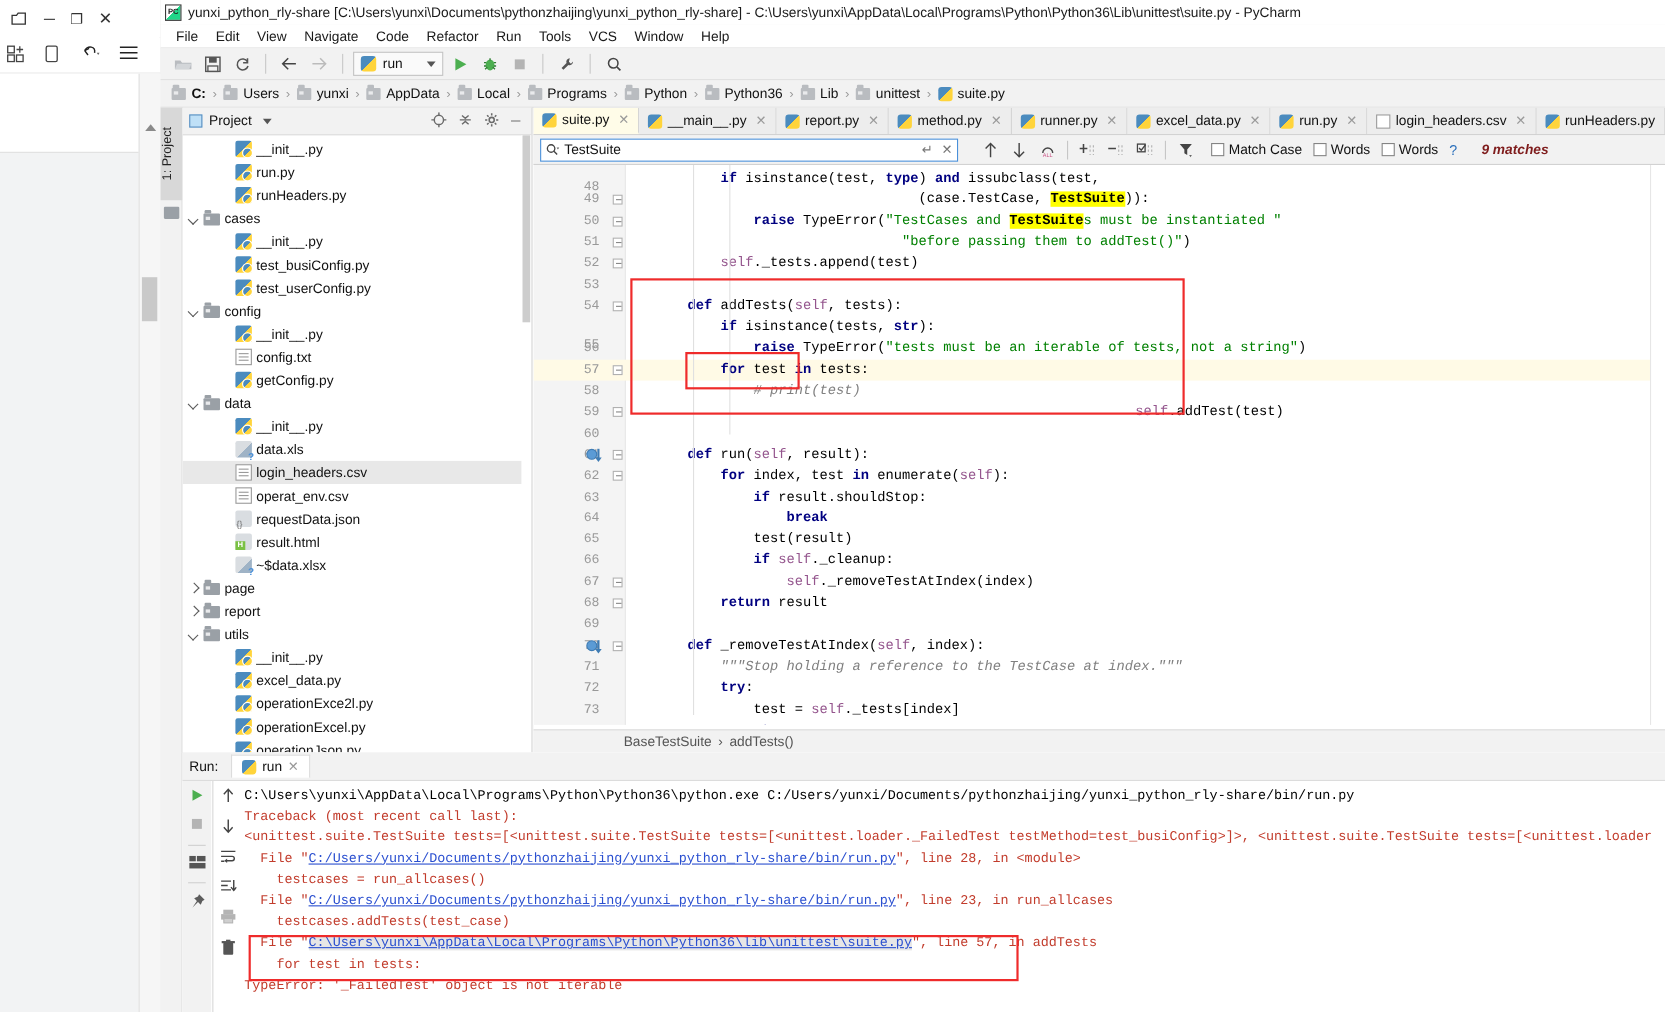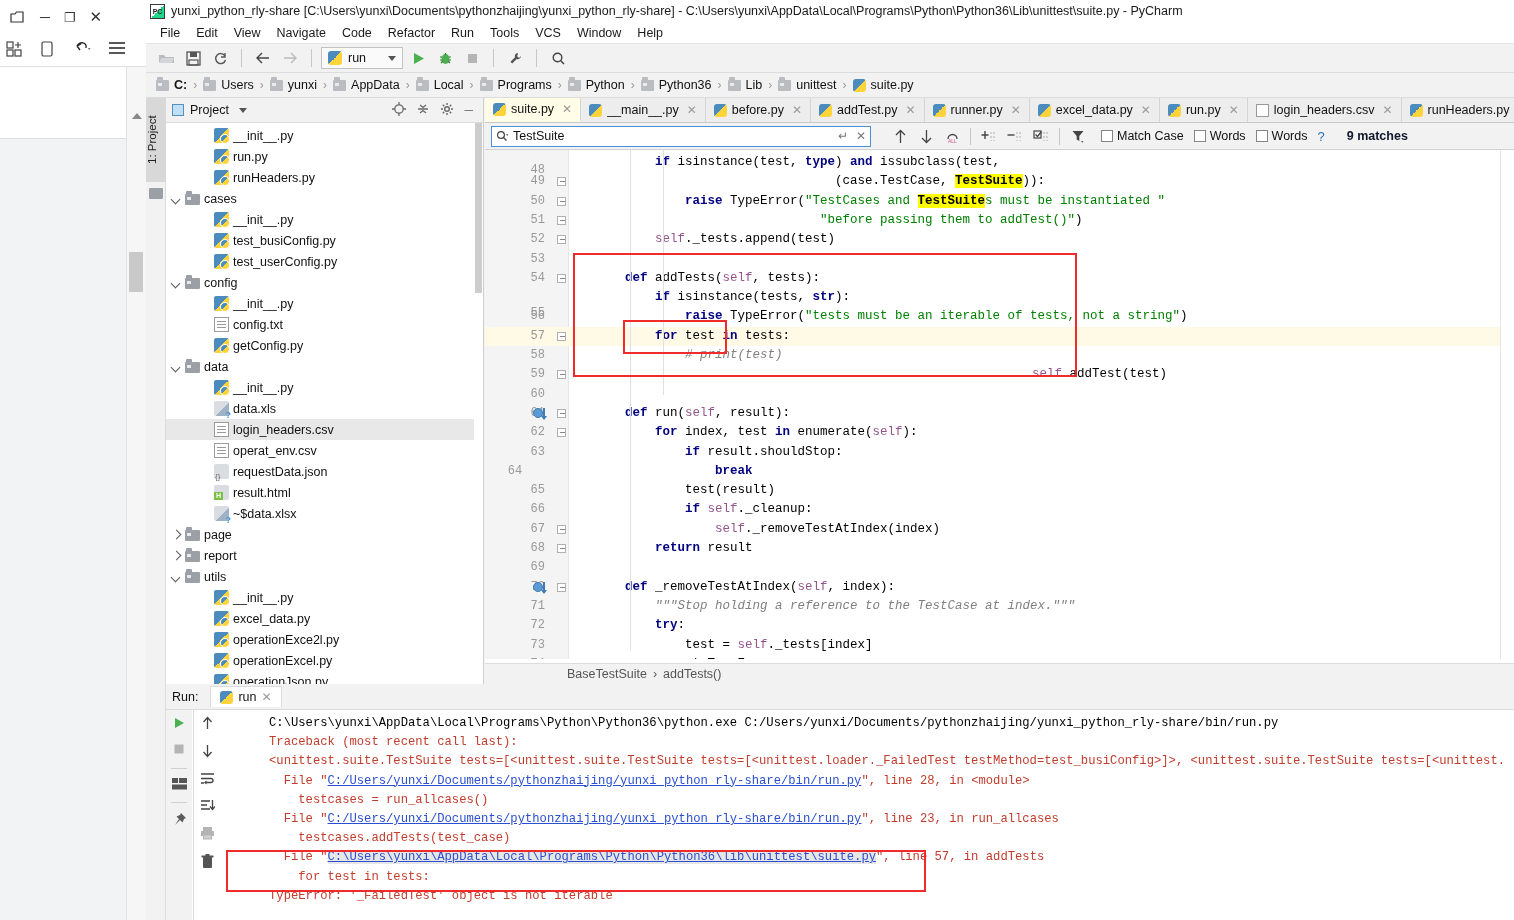--- a/index.html
+++ b/index.html
@@ -172,21 +172,21 @@
     padding:0 4px; gap:4px;
   }
   .findbox .mag {width:13px;height:13px;flex:0 0 13px;}
   .findbox .val {font-size:12.5px;color:#111;flex:1; font-family:"Liberation Sans",sans-serif;}
   .findbox .ent {color:#777;font-size:12px;}
   .findbox .cl {color:#777;font-size:12px;margin-left:4px;}
   .fi { width:26px;height:22px;display:flex;align-items:center;justify-content:center;}
   .fsep { width:1px;height:17px;background:#c6c6c6;margin:0 5px;}
   .cbx { display:flex;align-items:center;gap:4px;margin-left:10px;font-size:12.5px;color:#111;}
   .cbx .bx { width:12px;height:12px;border:1px solid #848484;background:#fff;}
-  .matches { margin-left:22px;font-size:12.5px;font-weight:bold;color:#0f172a;}
+  .matches { margin-left:22px;font-size:12.5px;font-weight:bold;color:#7f1d1d;font-style:italic;}
   .qmark { color:#2a6fbb; margin-left:10px; font-size:13px;}
 
   .codearea { position:relative; height:509px; background:#fff; overflow:hidden;}
   .gutter { position:absolute;left:0;top:0;width:84px;height:509px;background:#f4f4f4;border-right:1px solid #e6e6e6;}
   .gutter2 { position:absolute;left:84px;top:0;width:26px;height:509px;background:#fff;}
   .code { position:absolute;left:110px;top:0;right:0;height:509px; }
   .ln {
     position:absolute; left:0; width:100%; height:19.3px; line-height:19.3px;
     font-family:"Liberation Mono", monospace; font-size:12.5px; white-space:pre; color:#000;
   }
@@ -233,21 +233,21 @@
   .runtab {
     display:flex;align-items:center;gap:5px; padding:3px 9px; background:#ffffff;
     font-size:12.5px;color:#111; border:1px solid #dcdcdc; border-bottom:none;
   }
   .runtab .x{color:#9a9a9a;font-size:12px;}
   .runbody{ position:relative; height:210px; background:#fff;}
   .runtools{position:absolute;left:0;top:0;width:26px;height:210px;background:#f2f2f2;
     display:flex;flex-direction:column;align-items:center;padding-top:6px;gap:9px;}
   .runtools2{position:absolute;left:27px;top:0;width:27px;height:210px;background:#fff;
     display:flex;flex-direction:column;align-items:center;padding-top:6px;gap:11px;border-left:1px solid #d8d8d8;}
-  .console { position:absolute; left:56px; top:0; right:12px; height:210px; overflow:hidden; background:#fff;margin-left:47px;}
+  .console { position:absolute; left:56px; top:0; right:12px; height:210px; overflow:hidden; background:#fff;}
   .cline {
     position:absolute;left:0;height:19.2px;line-height:19.2px; white-space:pre;
     font-family:"Liberation Mono", monospace; font-size:12.2px;
   }
   .cred { color:#c23c2c; }
   .clink { color:#2a4fd0; text-decoration:underline; }
   .clink.grey { background:#e6e6e6; }
 
   .bl-strip{position:absolute;left:0;top:684px;width:20px;height:236px;background:#f2f2f2;border-right:1px solid #dcdcdc;}
 </style>
@@ -611,26 +611,26 @@
             <span>suite.py</span>
             <span class="x">✕</span>
           </div>
           <div class="etab">
             <span class="ti" style="width: 13px; height: 13px; display: inline-block; background: linear-gradient(135deg, rgb(75, 139, 190) 50%, rgb(255, 212, 59) 50%); border-radius: 3px;"></span>
             <span>__main__.py</span>
             <span class="x">✕</span>
           </div>
           <div class="etab">
             <span class="ti" style="width: 13px; height: 13px; display: inline-block; background: linear-gradient(135deg, rgb(75, 139, 190) 50%, rgb(255, 212, 59) 50%); border-radius: 3px;"></span>
-            <span>before.py</span>
+            <span>report.py</span>
             <span class="x">✕</span>
           </div>
           <div class="etab">
             <span class="ti" style="width: 13px; height: 13px; display: inline-block; background: linear-gradient(135deg, rgb(75, 139, 190) 50%, rgb(255, 212, 59) 50%); border-radius: 3px;"></span>
-            <span>addTest.py</span>
+            <span>method.py</span>
             <span class="x">✕</span>
           </div>
           <div class="etab">
             <span class="ti" style="width: 13px; height: 13px; display: inline-block; background: linear-gradient(135deg, rgb(75, 139, 190) 50%, rgb(255, 212, 59) 50%); border-radius: 3px;"></span>
             <span>runner.py</span>
             <span class="x">✕</span>
           </div>
           <div class="etab">
             <span class="ti" style="width: 13px; height: 13px; display: inline-block; background: linear-gradient(135deg, rgb(75, 139, 190) 50%, rgb(255, 212, 59) 50%); border-radius: 3px;"></span>
             <span>excel_data.py</span>
@@ -740,21 +740,21 @@
             <div class="gnum" style="top: 118.8px;">54</div>
             <div class="gnum" style="top: 138.1px; margin-top: 16px;">55</div>
             <div class="gnum" style="top: 157.4px;">56</div>
             <div class="gnum" style="top: 176.7px;">57</div>
             <div class="gnum" style="top: 196px;">58</div>
             <div class="gnum" style="top: 215.3px;">59</div>
             <div class="gnum" style="top: 234.6px;">60</div>
             <div class="gnum" style="top: 253.9px;">61</div>
             <div class="gnum" style="top: 273.2px;">62</div>
             <div class="gnum" style="top: 292.5px;">63</div>
-            <div class="gnum" style="top: 311.8px; text-align: center;">64</div>
+            <div class="gnum" style="top: 311.8px;">64</div>
             <div class="gnum" style="top: 331.1px;">65</div>
             <div class="gnum" style="top: 350.4px;">66</div>
             <div class="gnum" style="top: 369.7px;">67</div>
             <div class="gnum" style="top: 389px;">68</div>
             <div class="gnum" style="top: 408.3px;">69</div>
             <div class="gnum" style="top: 427.6px;">70</div>
             <div class="gnum" style="top: 446.9px;">71</div>
             <div class="gnum" style="top: 466.2px;">72</div>
             <div class="gnum" style="top: 485.5px;">73</div>
             <div class="gnum" style="top: 504.8px;">74</div>

